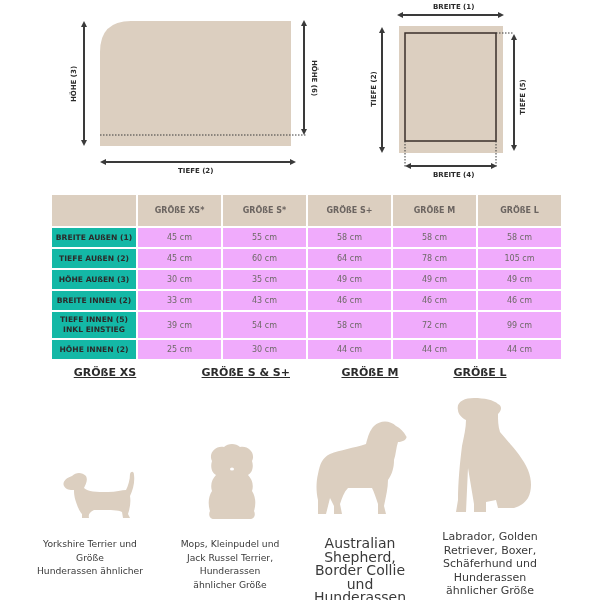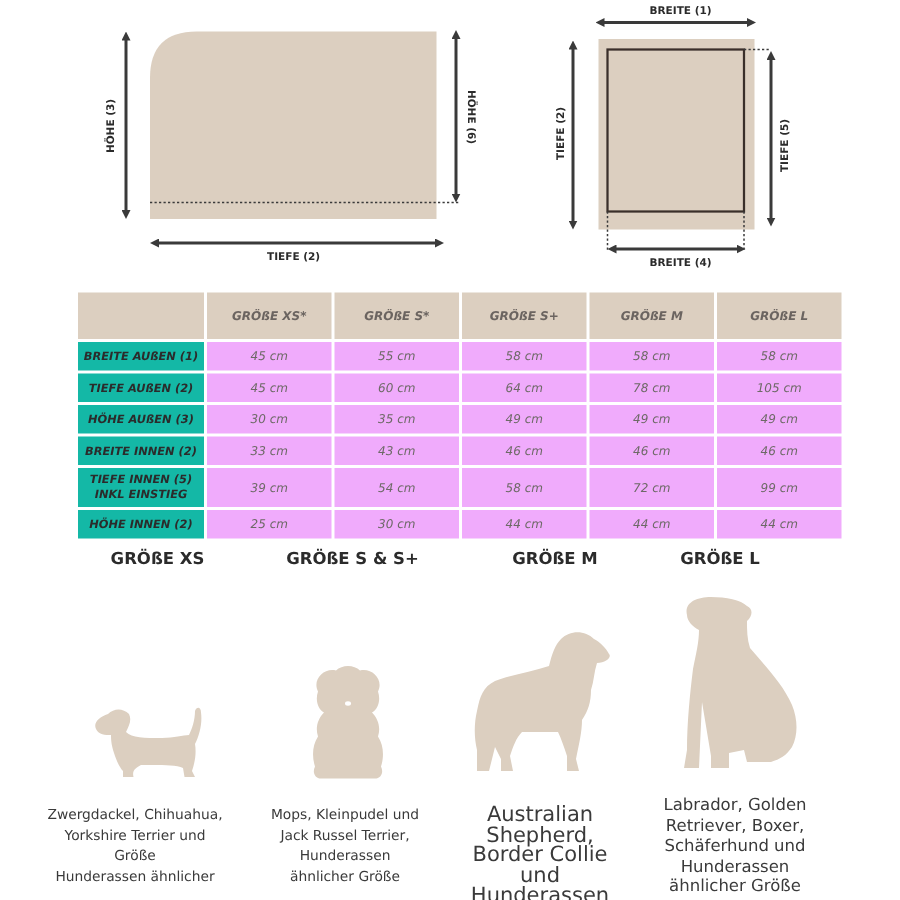--- a/index.html
+++ b/index.html
@@ -3,29 +3,29 @@
 <meta charset="utf-8">
 <style>
   html, body { margin:0; padding:0; background:#ffffff; }
   body { width:600px; height:600px; position:relative; overflow:hidden; font-family:"Liberation Sans", sans-serif; color:#2b2b2b; }
   .abs { position:absolute; }
   .lbl { font-family:"DejaVu Sans", sans-serif; font-weight:bold; font-size:7px; color:#2b2b2b; white-space:nowrap; }
   .vlbl { transform:rotate(-90deg); transform-origin:center center; }
   .vlbl-r { transform:rotate(90deg); transform-origin:center center; }
   
   .tbl { position:absolute; left:50px; top:193px; border-collapse:separate; border-spacing:2px; }
-  .tbl td, .tbl th { padding:0; text-align:center; vertical-align:middle;font-style:italic; }
+  .tbl td, .tbl th { padding:0; text-align:center; vertical-align:middle; }
   .tbl th { background:#dccfc0; font-family:"DejaVu Sans", sans-serif; font-weight:bold; font-size:8px; color:#6b6460; height:31px; }
   .tbl th.corner { width:84px; }
   .tbl th.col { width:83px; }
   .tbl td.rowh { font-family:"DejaVu Sans", sans-serif; font-weight:bold; font-size:7.6px; color:#2b2b2b; background:#14b8a6; height:19px; line-height:10px; }
   .tbl td.val { font-family:"DejaVu Sans", sans-serif; font-size:8px; color:#6d6966; background:#f0abfc; }
   .tbl tr.tall td { height:26px; }
   
-  .size-title { position:absolute; top:366px; font-family:"DejaVu Sans", sans-serif; font-weight:bold; font-size:11px; color:#2b2b2b; text-align:center; }
+  .size-title { position:absolute; top:366px; font-family:"DejaVu Sans", sans-serif; font-weight:bold; font-size:11px; color:#2b2b2b; text-align:center;text-decoration:underline; }
   .size-desc { position:absolute; font-family:"DejaVu Sans", sans-serif; font-size:9.2px; line-height:13.5px; color:#3a3a3a; text-align:center; }
   svg { display:block; }
 </style>
 </head>
 <body>
 
 <div class="abs" style="left:0;top:0;width:340px;height:185px;">
   <svg width="340" height="185">
     <defs>
       <marker id="ah" markerWidth="6" markerHeight="6" refX="3" refY="3" orient="auto-start-reverse" markerUnits="userSpaceOnUse">
@@ -135,21 +135,21 @@
     <td class="val">25 cm</td>
     <td class="val">30 cm</td>
     <td class="val">44 cm</td>
     <td class="val">44 cm</td>
     <td class="val">44 cm</td>
   </tr>
 </tbody>
   </table>
 
 <div class="size-title" style="left:50px;width:110px;">GRÖßE XS</div>
-<div class="size-title" style="left:180px;width:110px;">GRÖßE S &amp; S+</div>
+<div class="size-title" style="left:180px;width:110px;text-align:right;">GRÖßE S &amp; S+</div>
 <div class="size-title" style="left:320px;width:100px;">GRÖßE M</div>
 <div class="size-title" style="left:440px;width:80px;">GRÖßE L</div>
 
 <div class="abs" style="left:60px;top:468px;">
   <svg width="80" height="52" viewBox="0 0 80 52">
     <path fill="#dccfc0" d="M4,18 C2,14 6,10 12,8 C16,4 22,4 26,8 C28,12 26,16 24,20 C28,24 36,24 48,24 C56,24 62,22 66,22 C68,18 70,12 70,6 C71,3 74,3 74,7 C75,14 73,22 70,28 C71,34 70,40 68,46 L70,50 L63,50 L62,44 C58,42 50,42 42,42 L34,42 C30,44 28,46 29,50 L22,50 L22,46 C20,44 18,40 16,34 C14,28 14,24 14,22 C10,22 6,22 4,18 Z"></path>
   </svg>
 </div>
 
 <div class="abs" style="left:202px;top:443px;">
@@ -165,21 +165,20 @@
   </svg>
 </div>
 
 <div class="abs" style="left:452px;top:396px;">
   <svg width="88" height="120" viewBox="0 0 88 120">
     <path fill="#dccfc0" d="M6,14 C4,6 12,2 22,2 C32,2 42,4 46,8 C50,10 50,14 46,18 C46,24 46,30 48,36 C58,48 70,60 76,74 C80,84 80,94 76,102 C72,108 68,110 62,112 L46,112 L44,104 L34,106 L34,116 L22,116 L22,108 C20,96 18,84 16,72 L14,116 L4,116 L6,104 C6,86 8,66 10,50 C12,40 14,32 14,24 C10,22 6,18 6,14 Z"></path>
   </svg>
 </div>
 
 <div class="size-desc" style="left:10px;top:537px;width:160px;">
-  <div>Zwergdackel, Chihuahua,</div>
   <div>Yorkshire Terrier und</div>
   <div>Größe</div>
   <div>Hunderassen ähnlicher</div>
 </div>
 <div class="size-desc" style="left:160px;top:537px;width:140px;">
   <div>Mops, Kleinpudel und</div>
   <div>Jack Russel Terrier,</div>
   <div>Hunderassen</div>
   <div>ähnlicher Größe</div>
 </div>

